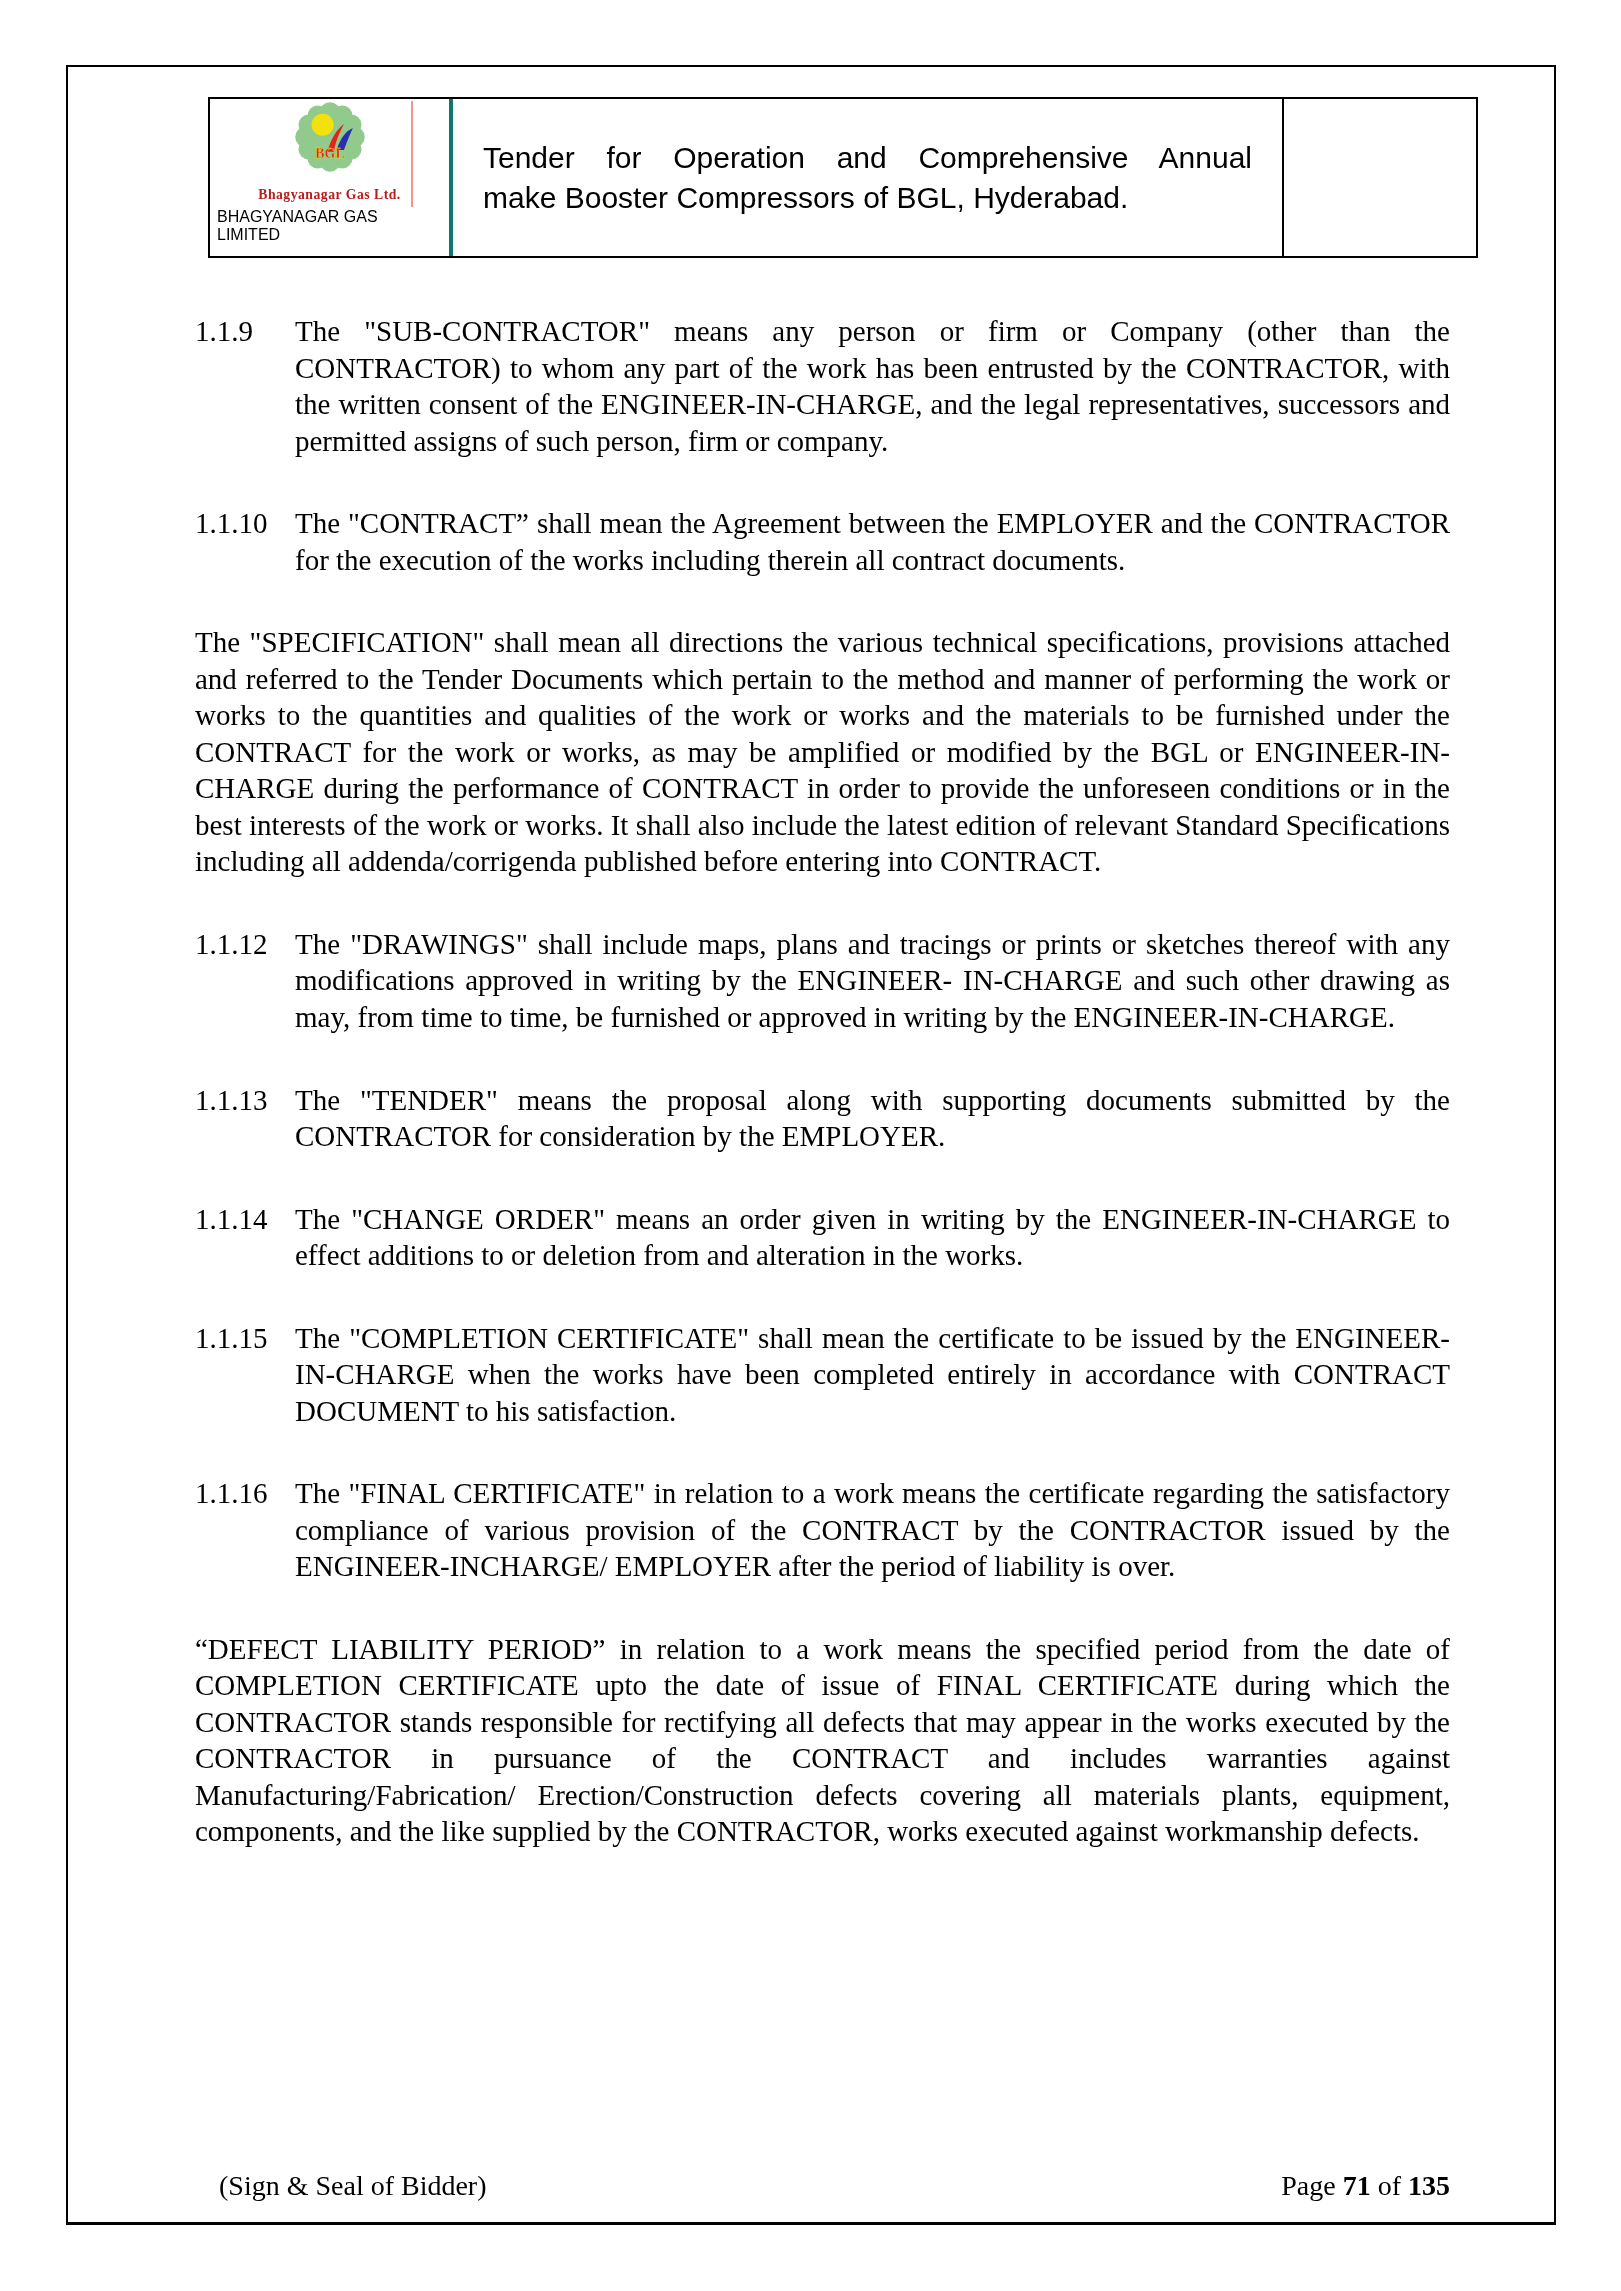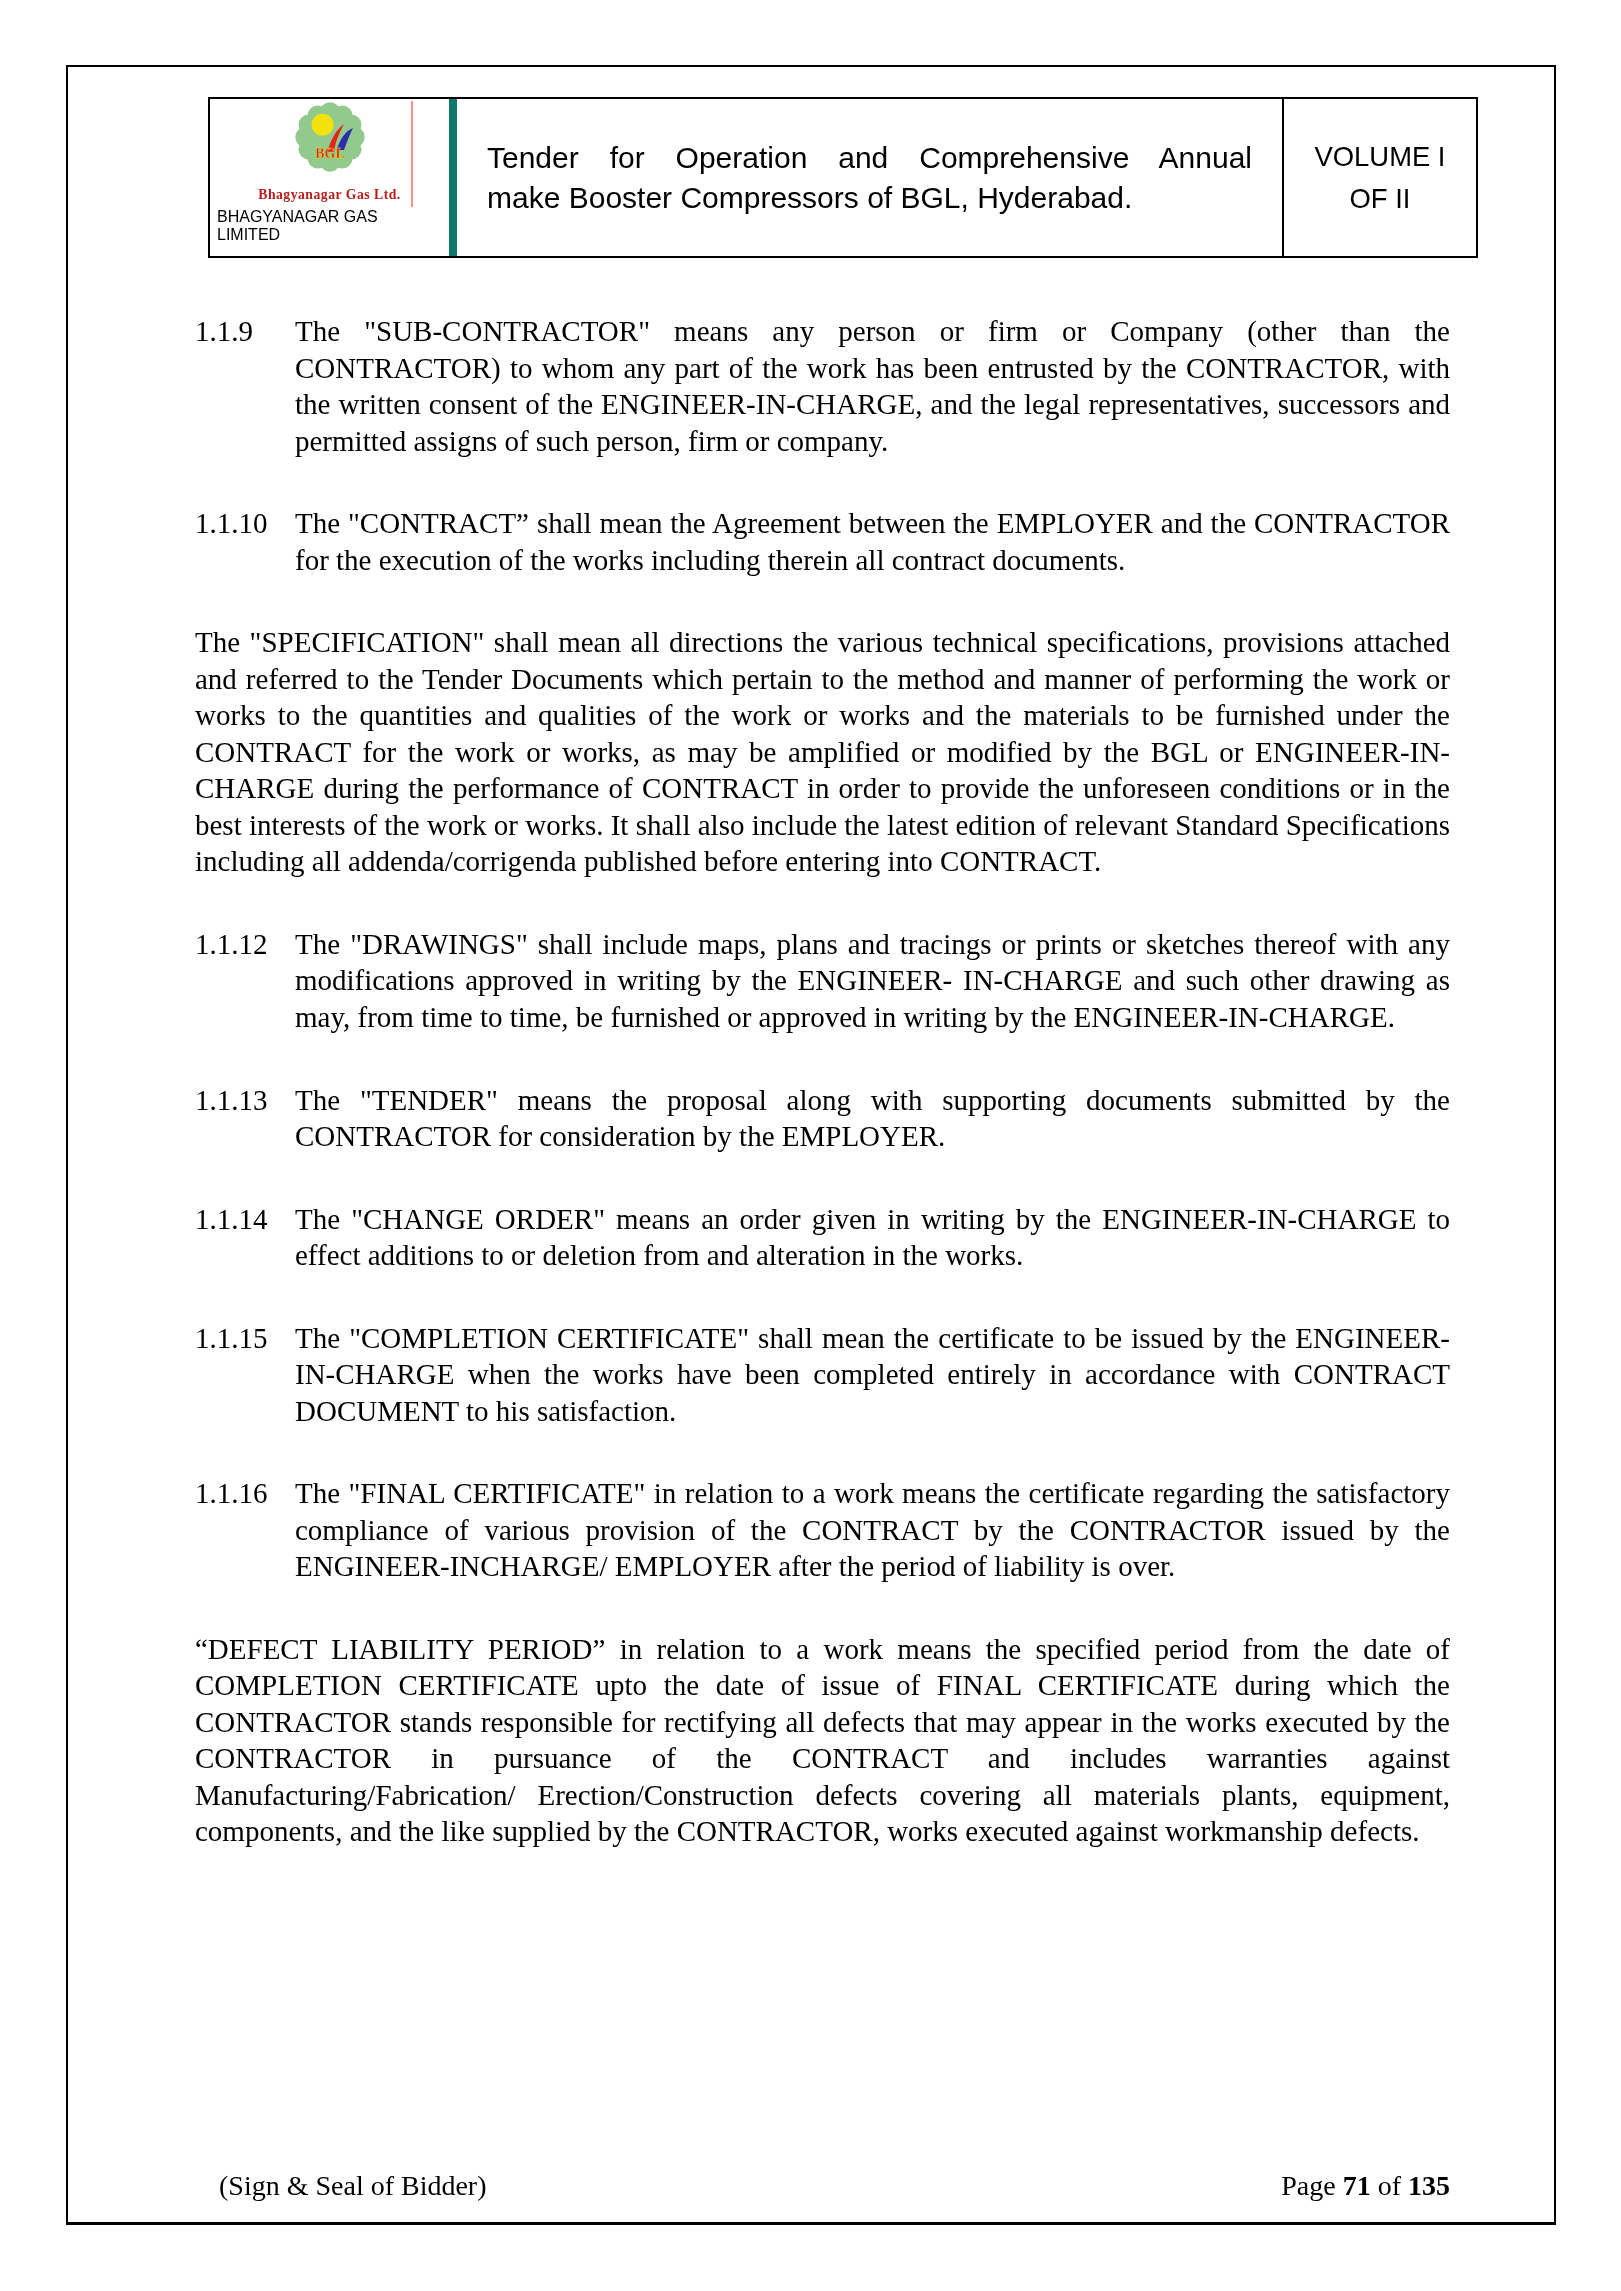--- a/index.html
+++ b/index.html
@@ -51,21 +51,21 @@
     margin-top: 4.9px;
   }
   .red-rule {
     position: absolute;
     left: 201px; top: 2px;
     width: 2px; height: 106px;
     background: #f5938d;
   }
   .title-cell {
     flex: 0 0 835px;
-    border-left: 8px solid #0f766e;
+    border-left: 4px solid #0f766e;
     border-right: 2px solid #000;
     padding: 5.9px 30px;
     display: flex; flex-direction: column; justify-content: center;
     font-family: "Liberation Sans", sans-serif;
     font-size: 30px; line-height: 1.32;
   }
   .title-line { text-align: justify; text-align-last: justify; }
   .title-line-last { text-align: left; text-align-last: left; }
   .title-bid { text-align: center; }
   .volume-cell {
@@ -132,23 +132,20 @@
       <div class="logo-sub">Bhagyanagar Gas Ltd.</div>
       <div class="company-name">BHAGYANAGAR GAS LIMITED</div>
       <div class="red-rule"></div>
     </div>
 
     <div class="cell title-cell">
       <div class="title-line">Tender for Operation and Comprehensive Annual</div>
       <div class="title-line title-line-last">make Booster Compressors of BGL, Hyderabad.</div>
     </div>
 
-    <div class="cell volume-cell">
-      <div>VOLUME I OF II</div>
-    </div>
 
   </div>
 
   <div class="content">
 
     <div class="clause">
       <div class="clause-num">1.1.9</div>
       <div class="clause-text">The "SUB-CONTRACTOR" means any person or firm or Company (other than the CONTRACTOR) to whom any part of the work has been entrusted by the CONTRACTOR, with the written consent of the ENGINEER-IN-CHARGE, and the legal representatives, successors and permitted assigns of such person, firm or company.</div>
     </div>
 

